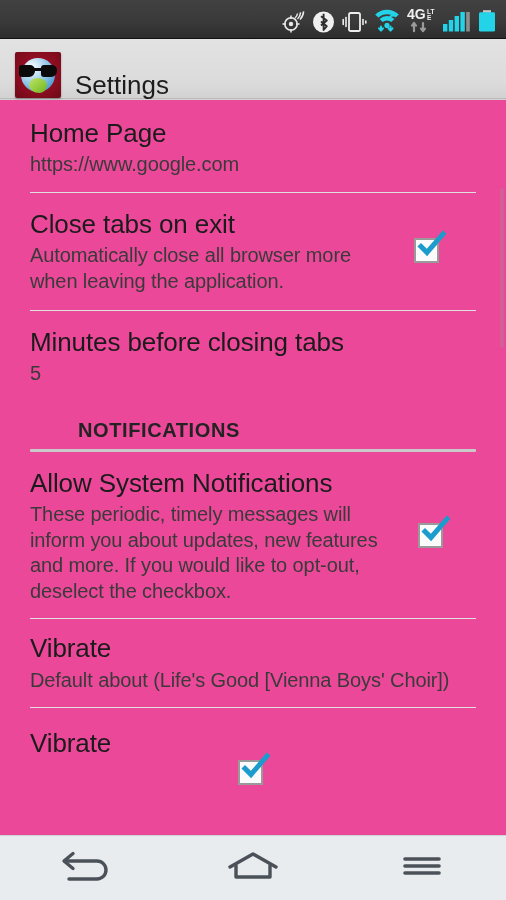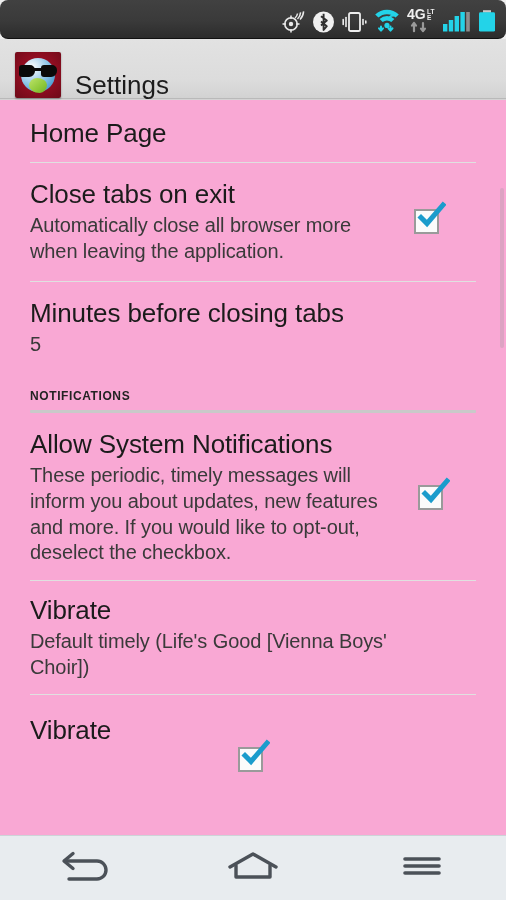--- a/index.html
+++ b/index.html
@@ -12,21 +12,20 @@
   }
 
   
   .statusbar{
     position:absolute; top:0; left:0;
     width:506px; height:39px;
     background:linear-gradient(to bottom,#414141 0%,#3a3a3a 55%,#2c2c2c 100%);
     display:flex; align-items:center; justify-content:flex-end;
     padding-right:9px;
     border-bottom:1px solid #111;
-    border-radius:8px;
   }
   .sb-icons{ display:flex; align-items:center; gap:6px; height:30px; }
   .sb-ico{ display:flex; align-items:flex-end; height:28px; }
   .sb-time{
     color:#f2f2f2; font-size:24px; letter-spacing:0.2px;
     margin-left:10px; font-weight:400; line-height:1;
     padding-bottom:2px;
   }
 
   
@@ -77,21 +76,21 @@
   .title-shadow{
     position:absolute; top:99px; left:0; width:506px; height:6px;
     background:linear-gradient(to bottom,rgba(0,0,0,.13),rgba(0,0,0,0));
     pointer-events:none;
   }
 
   
   .list{
     position:absolute; top:100px; left:0;
     width:506px; height:735px;
-    background:#f9a8d4;
+    background:#ec4899;
     overflow:hidden;
   }
   .row{ position:relative; padding:0 30px; display:flex; align-items:flex-start; }
   .row-text{ flex:1 1 auto; min-width:0; }
   .row-title{
     font-size:26px; color:#1b1b1b; line-height:1.16;
     font-weight:400; letter-spacing:-0.1px;
   }
   .row-sub{
     font-size:20px; color:#3a3a3a; line-height:1.28;
@@ -110,22 +109,23 @@
     border:2px solid #9a9a9a; background:#fbfbfb;
   }
   .cb svg{ position:absolute; left:2px; top:-6px; }
 
   .divider{
     height:1px; background:#e0e0e0;
     margin:0 30px 0 30px;
   }
   .section-head{
     padding:16px 30px 4px 30px;
-    font-size:12px; font-weight:bold; color:#232323;
+    font-size:20px; font-weight:bold; color:#232323;
     letter-spacing:0.6px;
+    margin-left:48px;
   }
   .divider-strong{
     height:3px; background:#c9c9c9; margin:3px 30px 0 30px;
     border-radius:1px;
   }
   .scrollbar{
     position:absolute; right:2px; top:88px;
     width:4px; height:160px; background:rgba(150,150,150,.28);
     border-radius:2px;
   }
@@ -235,20 +235,21 @@
 </div>
 <div class="title-shadow"></div>
 
 <div class="list">
 
   <div class="scrollbar"></div>
 
   <div class="row" style="padding-top:18px;padding-bottom:14px;">
     <div class="row-text">
       <div class="row-title">Home Page</div>
+      <div class="row-sub">https://www.google.com</div>
     </div>
   </div>
   <div class="divider"></div>
 
   <div class="row" style="padding-top:16px;padding-bottom:16px;">
     <div class="row-text" style="max-width:368px;">
       <div class="row-title">Close tabs on exit</div>
       <div class="row-sub">Automatically close all browser more when leaving the application.</div>
     </div>
     <div class="row-ctrl">
@@ -284,21 +285,21 @@
           <path d="M5 16.5 L11 22.5 L27 4" fill="none" stroke="#1b9ccc" stroke-width="5" stroke-linecap="square" stroke-linejoin="miter"></path>
         </svg>
       </span>
     </div>
   </div>
   <div class="divider"></div>
 
   <div class="row" style="padding-top:14px;padding-bottom:14px;">
     <div class="row-text" style="max-width:420px;">
       <div class="row-title">Vibrate</div>
-      <div class="row-sub">Default timely (Life's Good [Vienna Boys' Choir])</div>
+      <div class="row-sub">Default about (Life's Good [Vienna Boys' Choir])</div>
     </div>
   </div>
   <div class="divider"></div>
 
   <div class="row" style="padding-top:20px;padding-bottom:20px;flex-direction:column;">
     <div class="row-text">
       <div class="row-title">Vibrate</div>
     </div>
     <div class="row-ctrl">
       <span class="cb">

